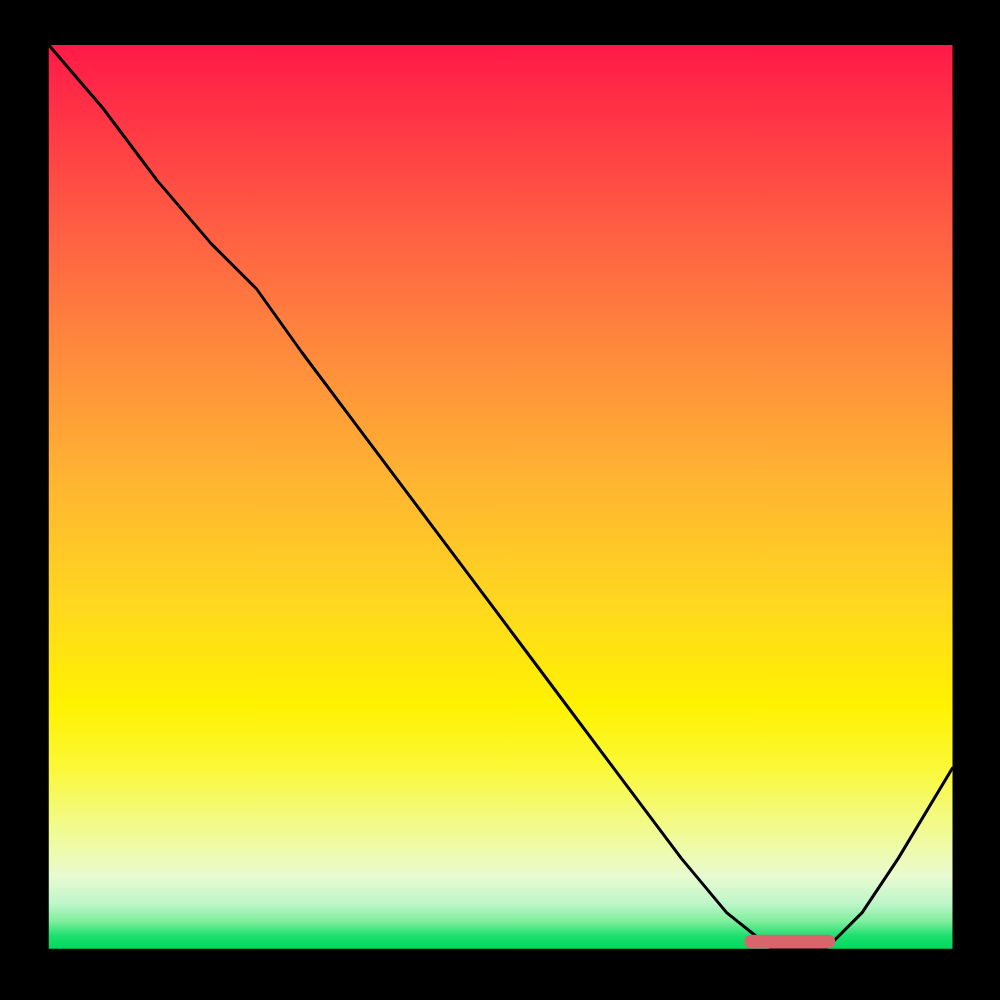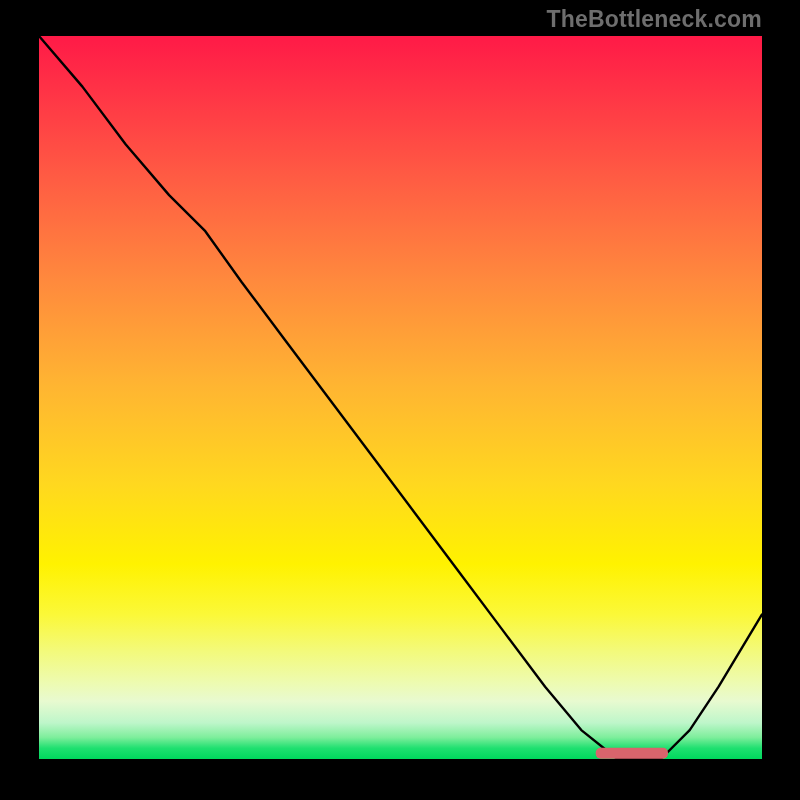--- a/index.html
+++ b/index.html
@@ -61,21 +61,20 @@
     width: 723px;
     height: 723px;
     overflow: visible;
   }
 </style>
 </head>
 <body>
 
 <div class="frame">
 
-  <div class="watermark">TheBottleneck.com</div>
 
   <div class="plot"></div>
 
   <svg class="overlay" viewBox="0 0 723 723" preserveAspectRatio="none">
     <path fill="none" stroke="#000" stroke-width="2.4" stroke-linejoin="round" stroke-linecap="round" d="M0.0,0.0 L43.4,50.6 L86.8,108.5 L130.1,159.1 L166.3,195.2 L202.4,245.8 L245.8,303.7 L289.2,361.5 L332.6,419.3 L376.0,477.2 L419.3,535.0 L462.7,592.9 L506.1,650.7 L542.3,694.1 L578.4,723.0 L600.1,723.0 L621.8,723.0 L650.7,694.1 L679.6,650.7 L723.0,578.4"></path>
     <rect rx="5" ry="5" height="11" fill="#d9646c" x="556.7" width="72.3" y="711.7"></rect>
   </svg>
 
 </div>
 

